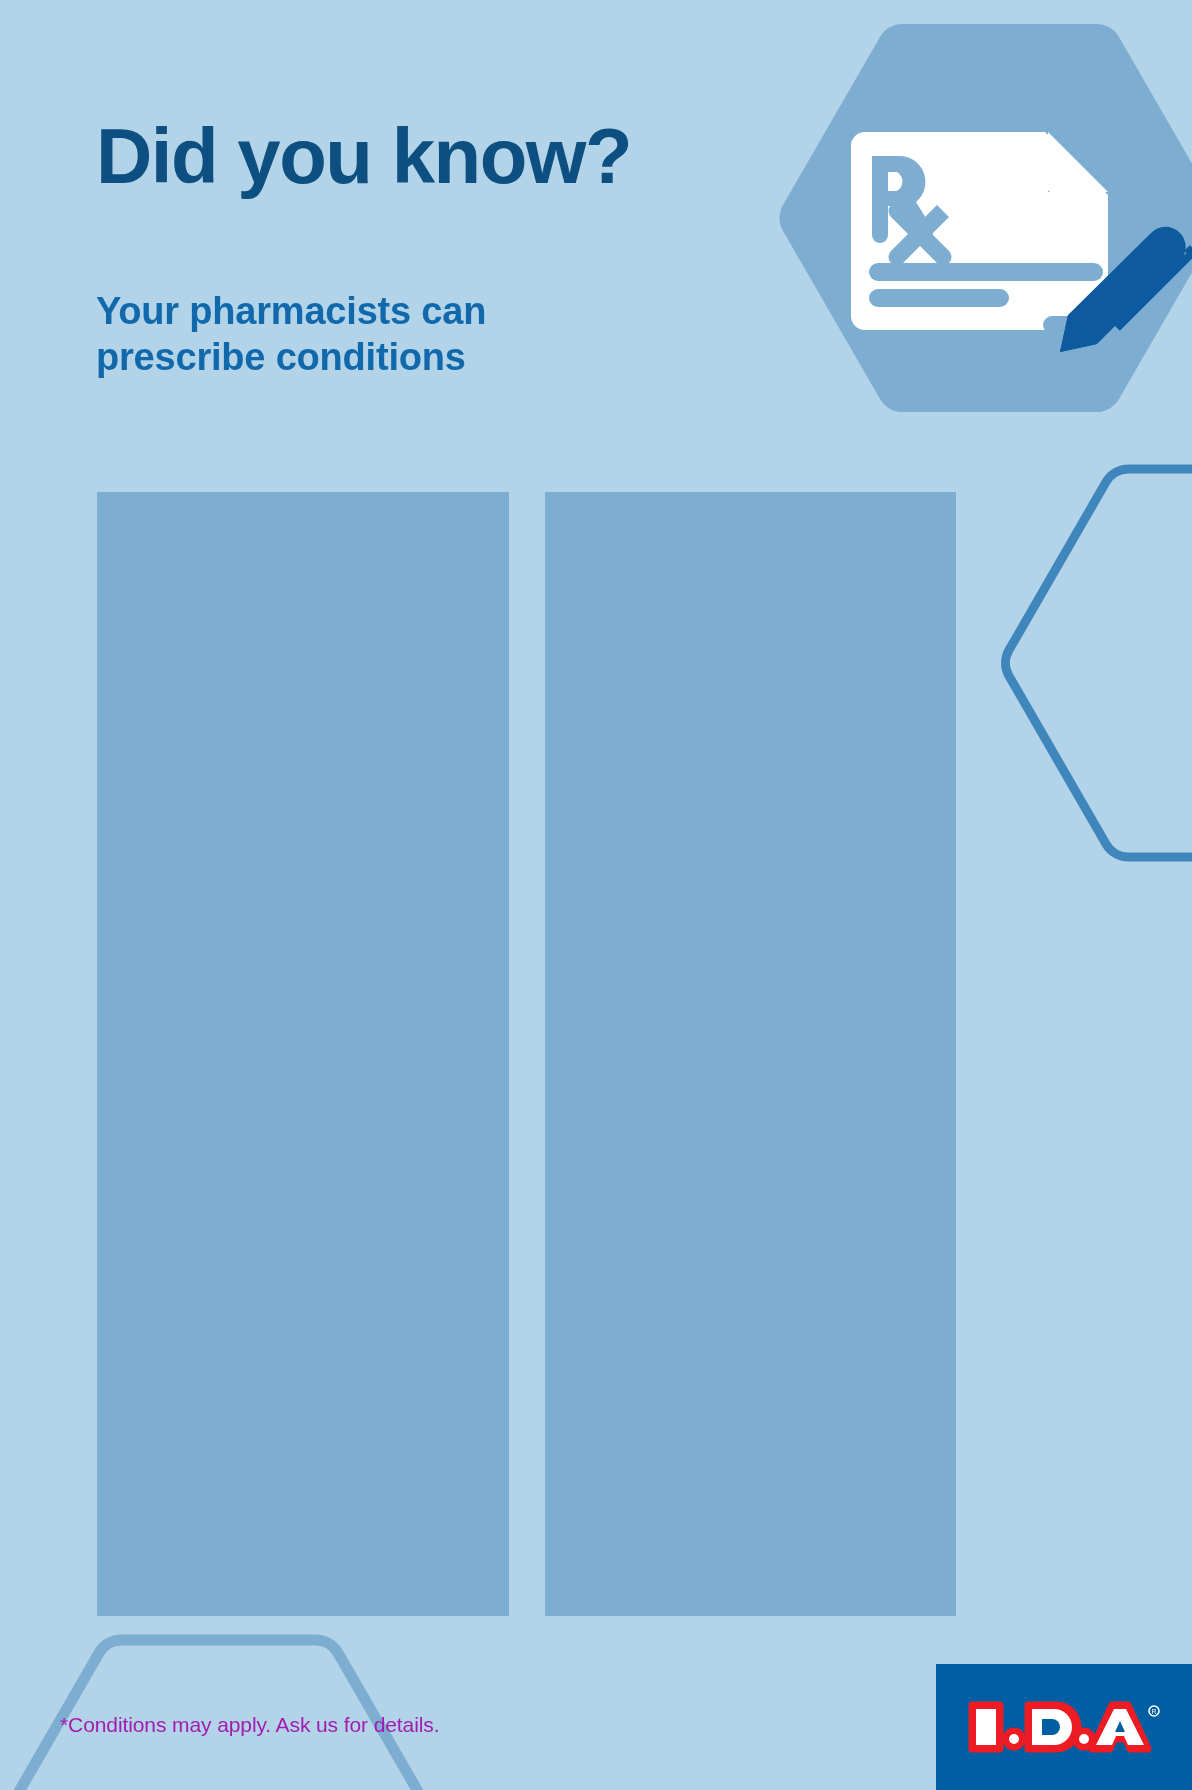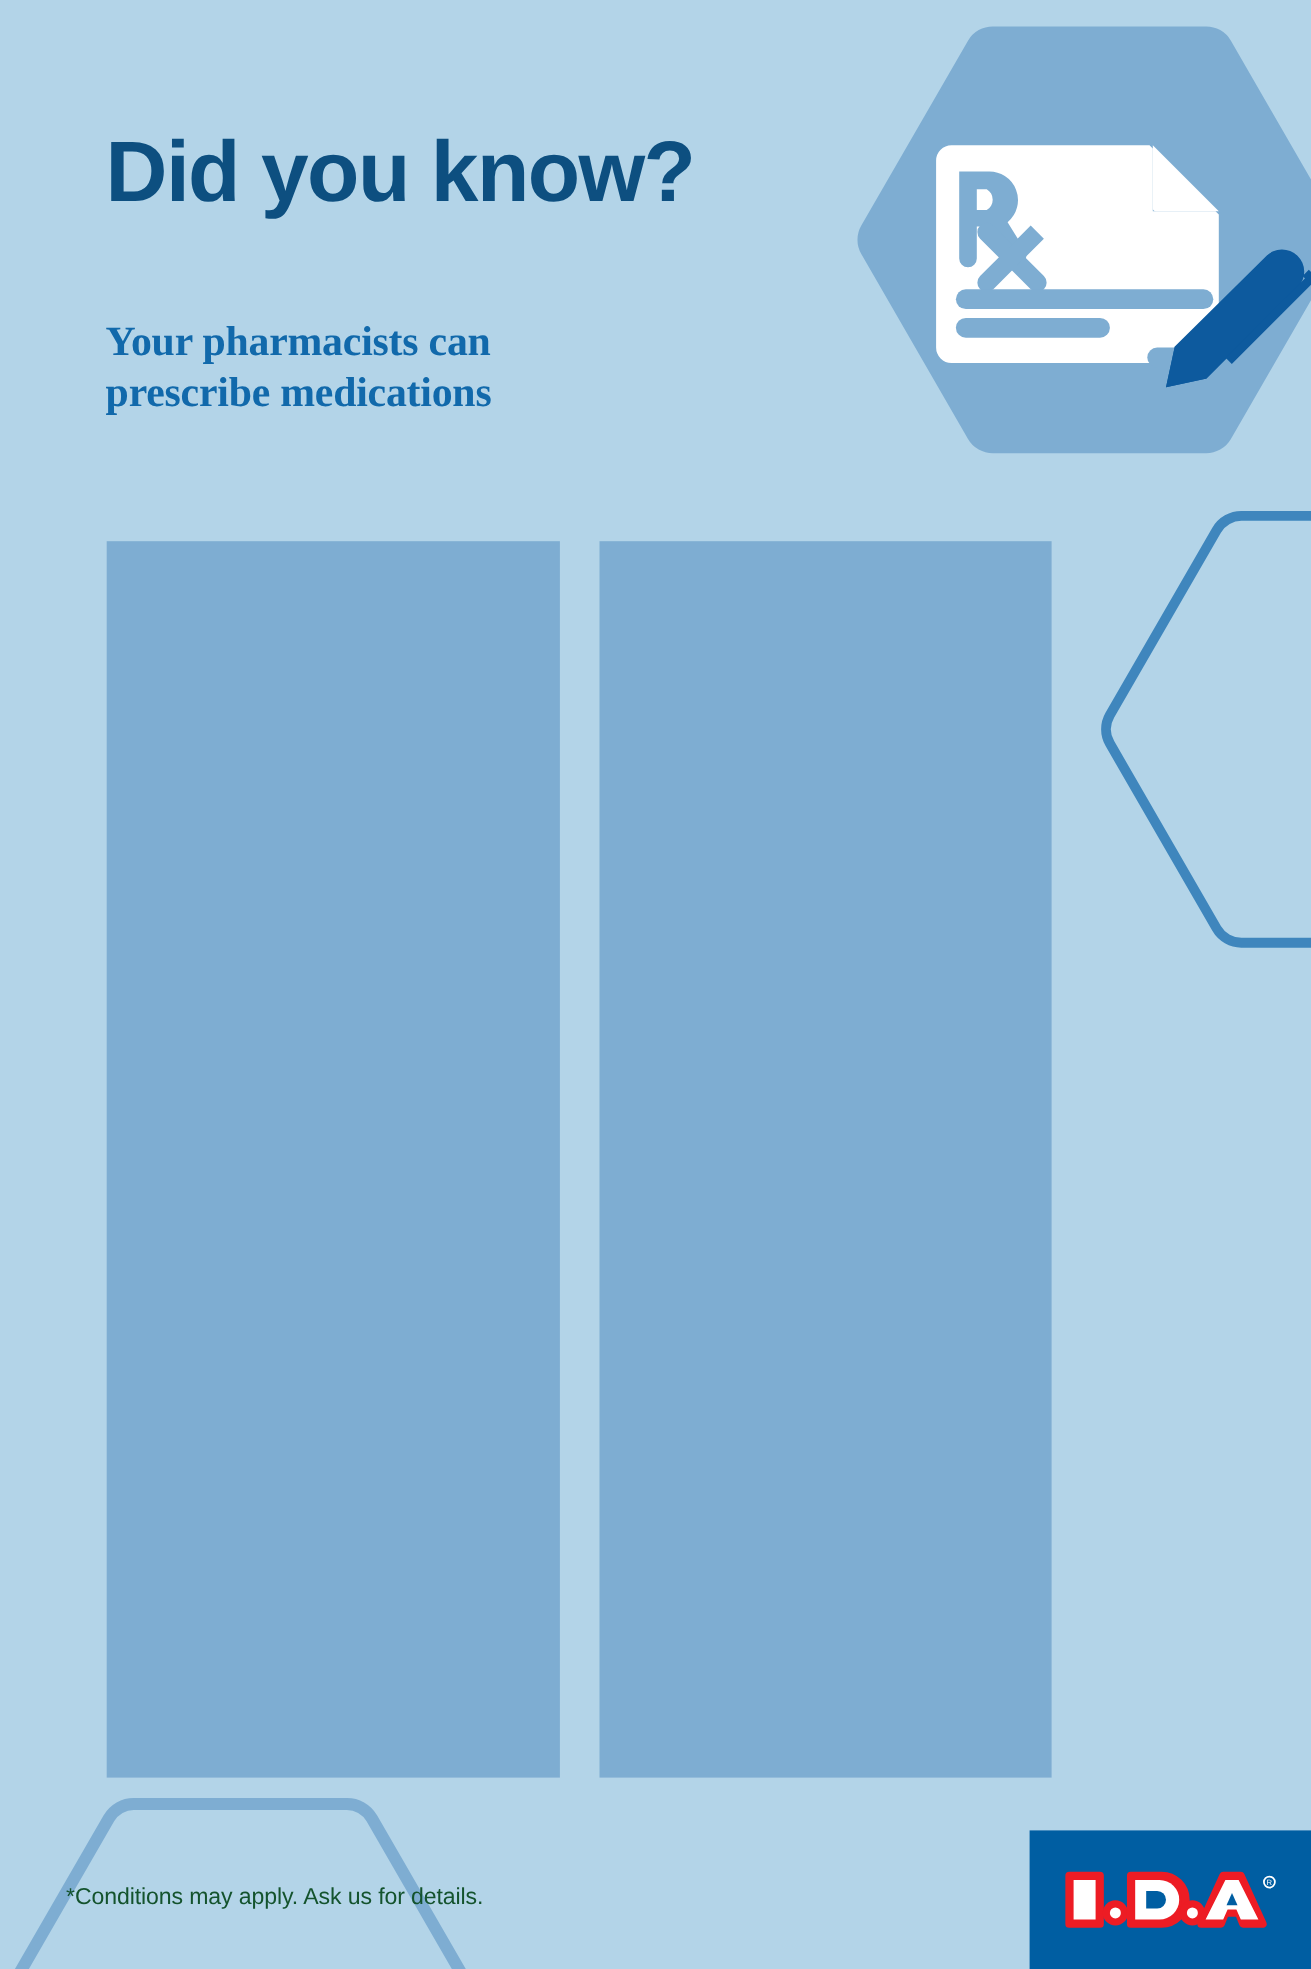--- a/index.html
+++ b/index.html
@@ -47,21 +47,21 @@
     position: absolute;
     left: 96px;
     top: 288px;
     font-size: 38px;
     line-height: 1.22;
     font-weight: 700;
     letter-spacing: -0.2px;
     color: #1169ab;
     width: 560px;
   }
-  .subhead .line { display: block; font-family: Liberation Serif, serif; }
+  .subhead .line { display: block; }
 
   
   .panel {
     position: absolute;
     background: #7eadd2;
   }
   .panel-left  { left: 97px;  top: 492px; width: 412px; height: 1124px; }
   .panel-right { left: 545px; top: 492px; width: 411px; height: 1124px; }
 
   .panel-inner {
@@ -69,21 +69,21 @@
     color: #0d4f80;
   }
   .panel-list { list-style: none; }
 
   
   .footnote {
     position: absolute;
     left: 60px;
     top: 1713px;
     font-size: 21px;
-    color: #14532d;
+    color: #a21caf;
     letter-spacing: -0.1px;
     white-space: nowrap;
   }
 
   
   .logo-block {
     position: absolute;
     left: 936px;
     top: 1664px;
     width: 256px;
@@ -202,21 +202,21 @@
                L 1068 315 Z"></path>
       <path fill="#0d5a9e" d="M 1060 352 L 1068 315 L 1097 344 Z"></path>
       <path fill="none" stroke="#0d5a9e" stroke-width="8" stroke-linejoin="round" d="M 1187 248 L 1192 253 L 1117 328"></path>
     </g>
   </svg>
 
   <h1 class="headline">Did you know?</h1>
 
   <div class="subhead">
     <span class="line">Your pharmacists can</span>
-    <span class="line">prescribe medications</span>
+    <span class="line">prescribe conditions</span>
   </div>
 
   <div class="panel panel-left">
     <div class="panel-inner">
 
       <ul class="panel-list"></ul>
     </div>
   </div>
 
   <div class="panel panel-right">

